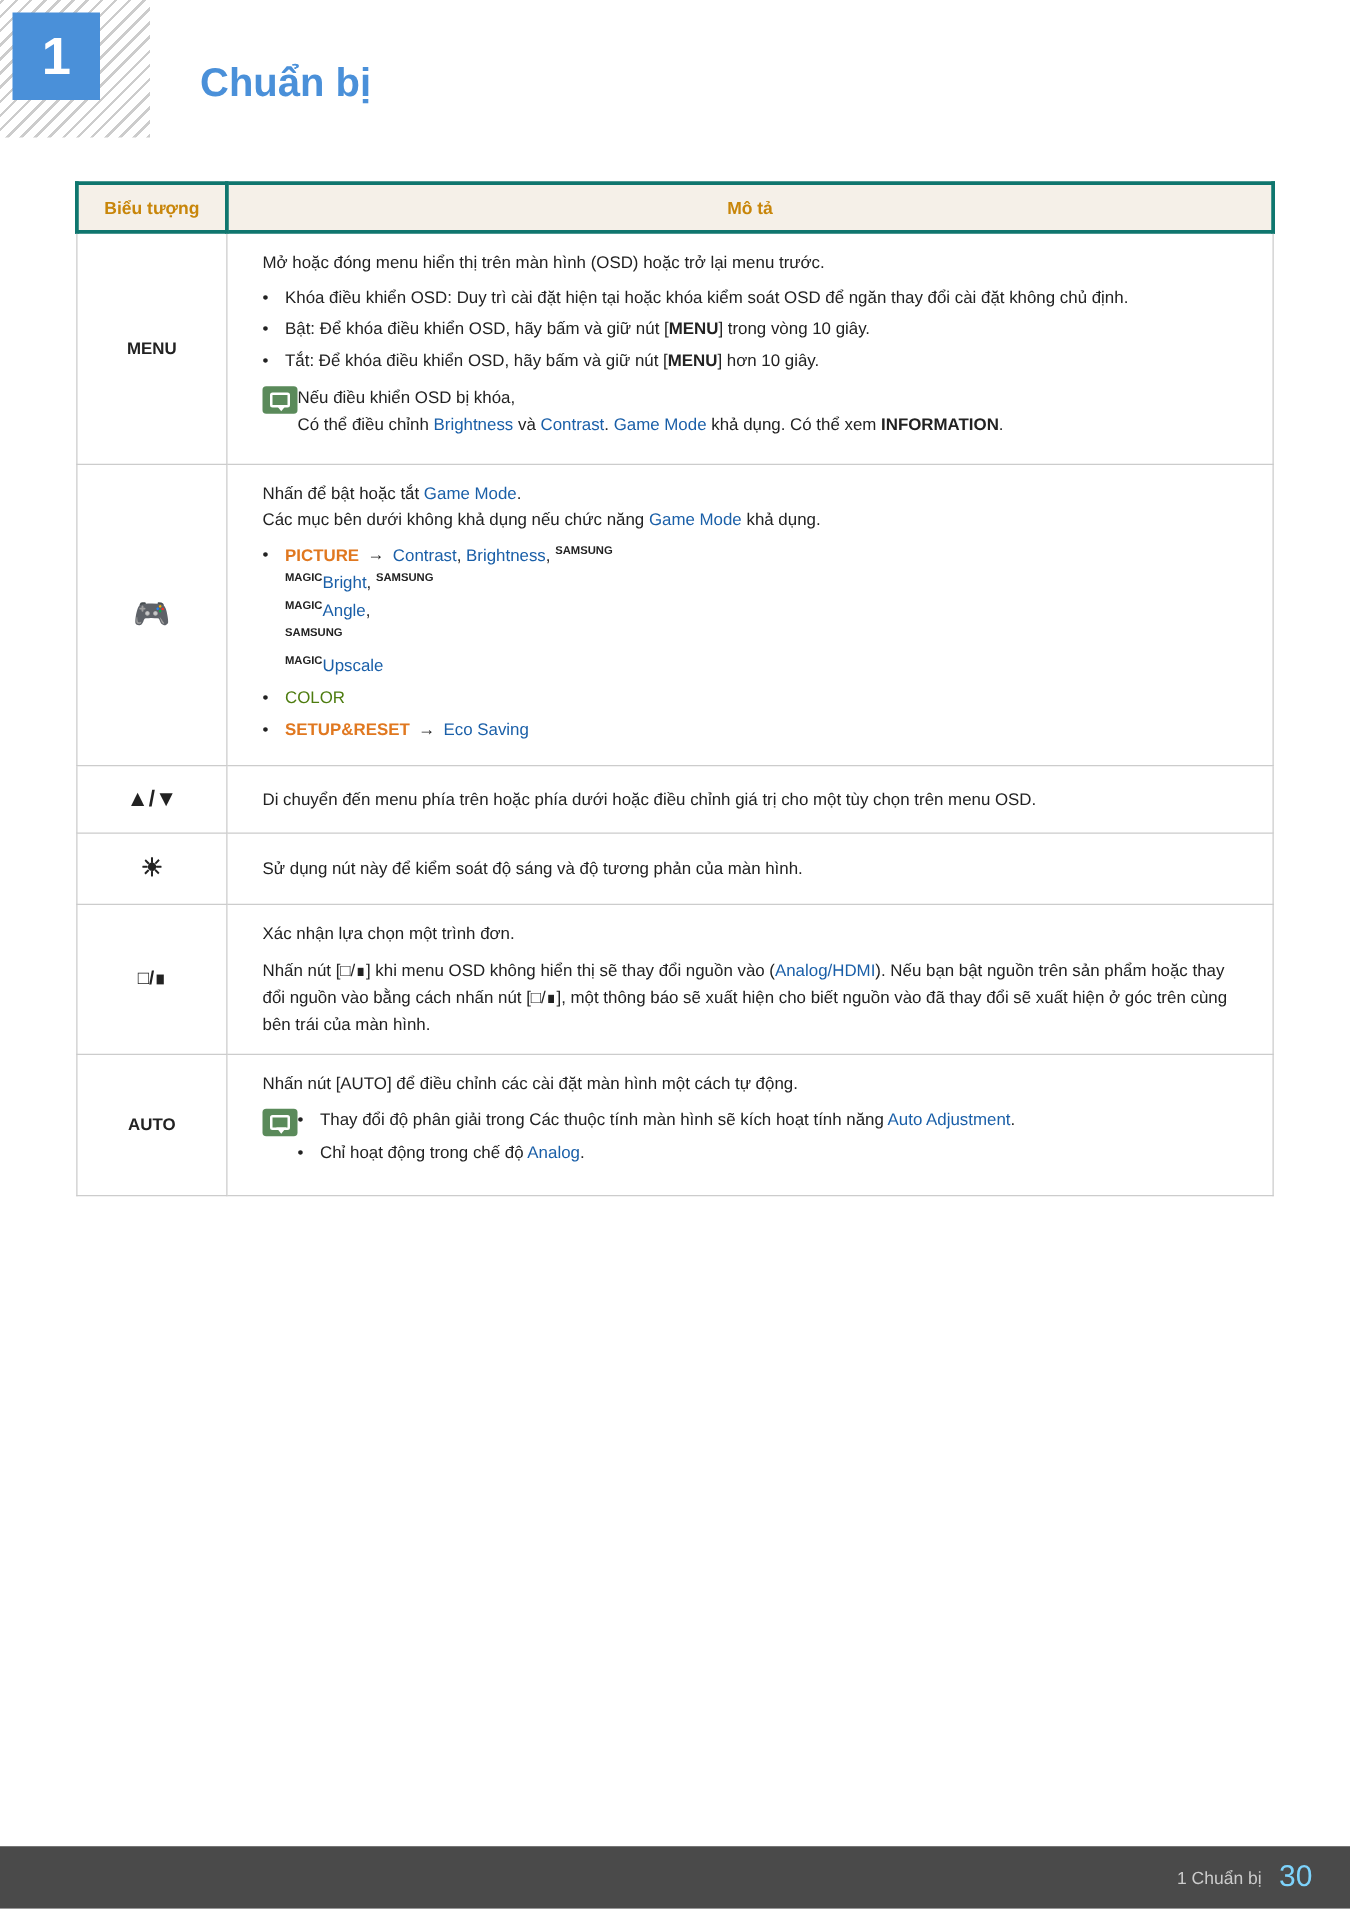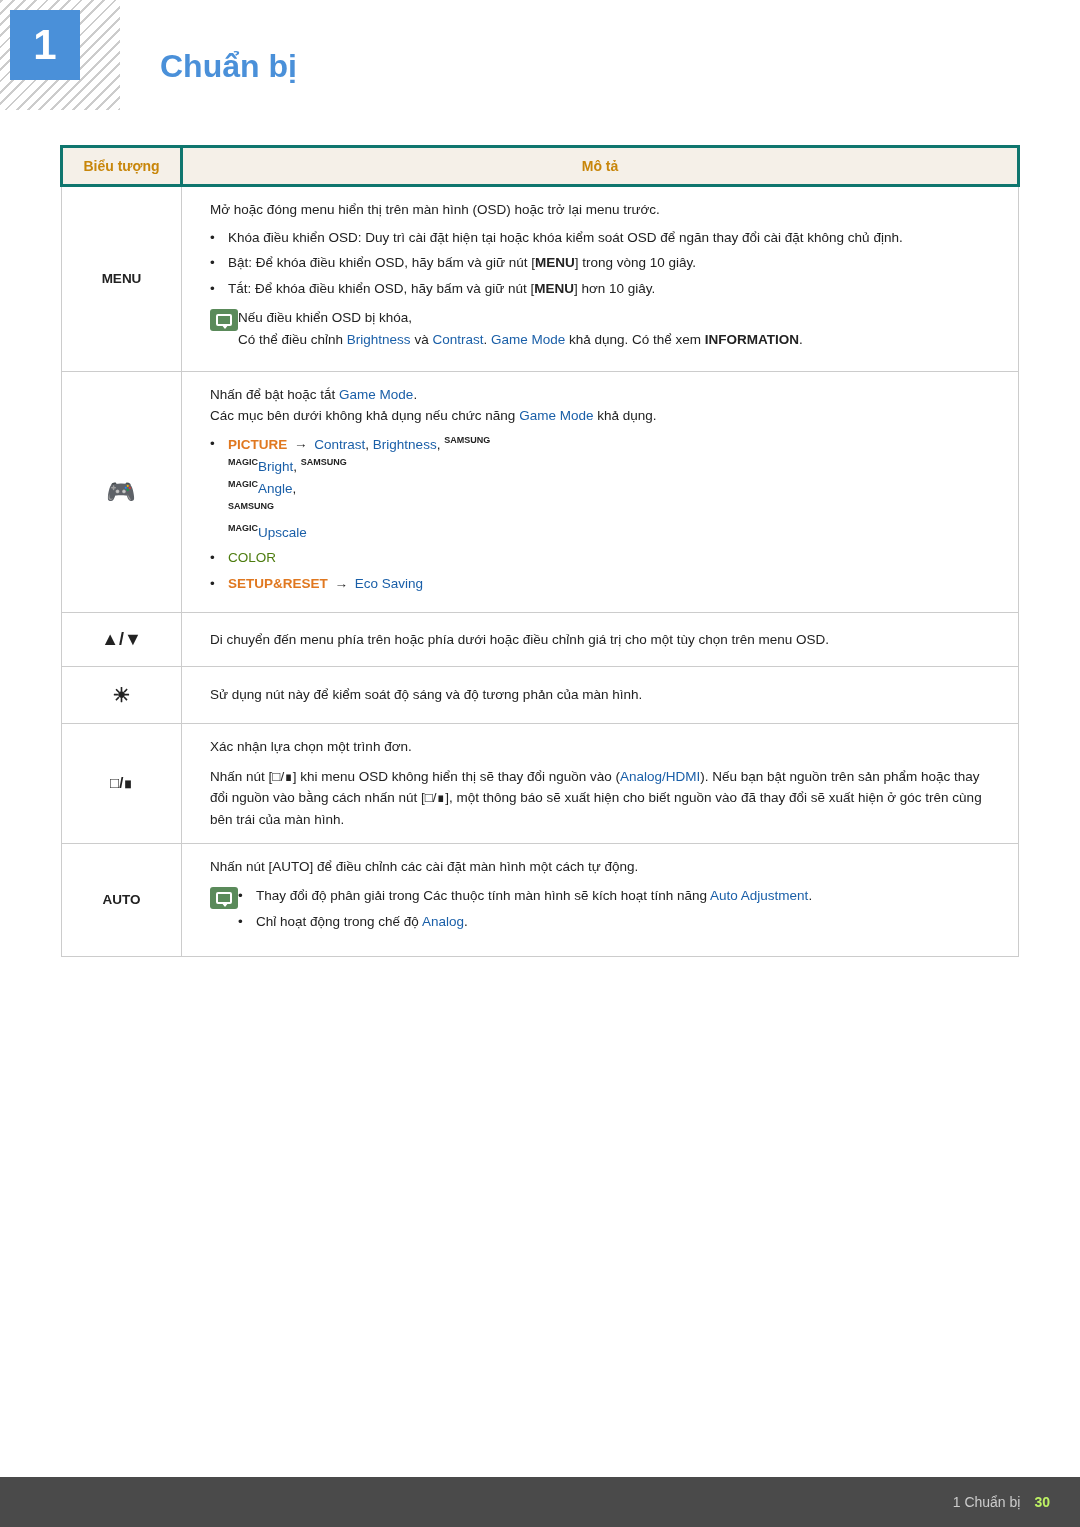--- a/index.html
+++ b/index.html
@@ -219,23 +219,23 @@
       padding: 0 30px;
     }
 
     .footer-text {
       color: #ccc;
       font-size: 14px;
       margin-right: 14px;
     }
 
     .footer-number {
-      color: #bef264;
-      font-size: 14px;
-      font-weight: bold;
+      color: #7dd3fc;
+      font-size: 24px;
+      font-weight: normal;
     }
 
     
     .arr { margin: 0 3px; font-weight: bold; }
   </style>
 </head>
 <body>
 
 <div class="page-header">
   <div class="diagonal-bg"></div>

